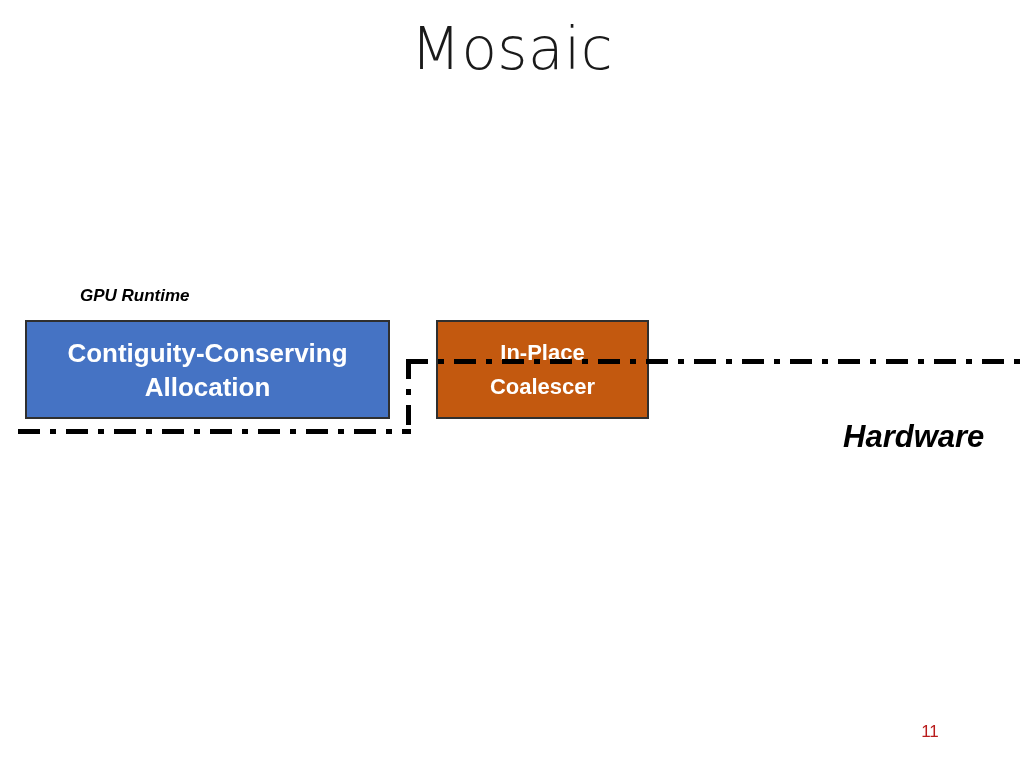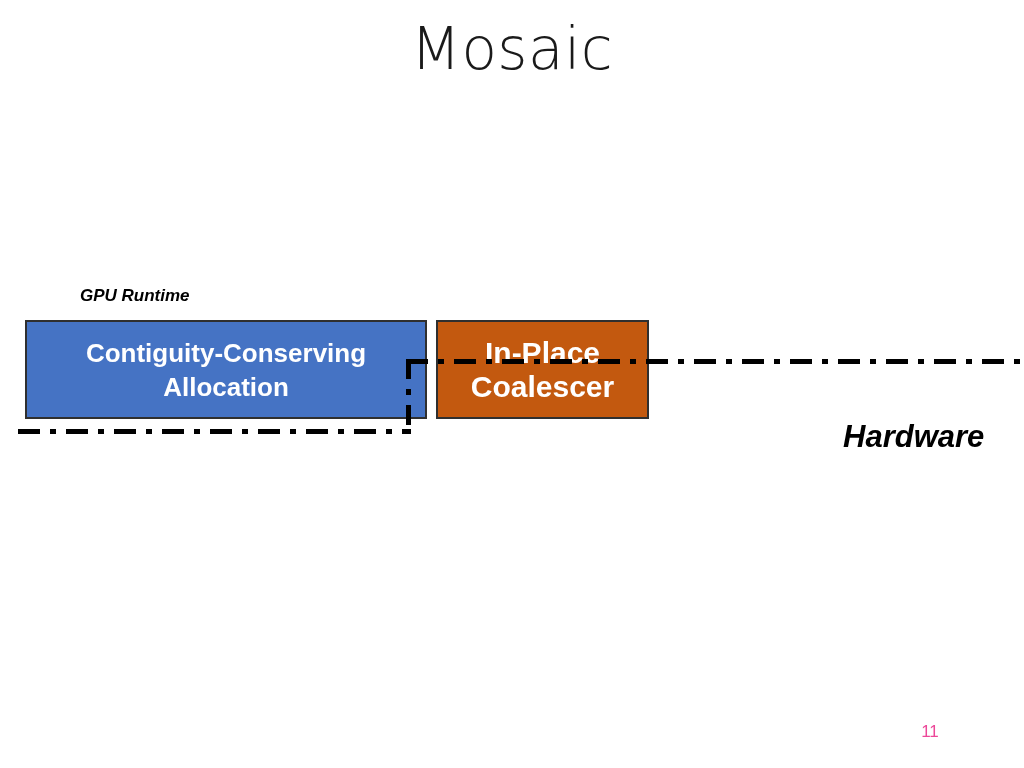--- a/index.html
+++ b/index.html
@@ -71,34 +71,34 @@
     text-align: center;
     font-family: "Liberation Sans", sans-serif;
     font-weight: bold;
     color: #ffffff;
     border: 2px solid #2f2f2f;
   }
 
   .box-allocator {
     left: 25px;
     top: 320px;
-    width: 402px;
+    width: 365px;
     height: 99px;
     background: #4573c4;
     font-size: 26px;
     line-height: 34px;
   }
 
   .box-coalescer {
     left: 436px;
     top: 320px;
     width: 213px;
     height: 99px;
     background: #c3590f;
-    font-size: 30px;
+    font-size: 22px;
     line-height: 34px;
   }
 
   .box-text { padding: 0 8px; }
 
   
   .dashdot-h {
     position: absolute;
     height: 5px;
     background-image: repeating-linear-gradient(
@@ -142,21 +142,21 @@
 
   
   .page-number {
     position: absolute;
     left: 900px;
     top: 722px;
     width: 60px;
     text-align: center;
     font-family: "Liberation Sans", sans-serif;
     font-size: 17px;
-    color: #ec4899;
+    color: #b91c1c;
   }
 </style>
 </head>
 <body>
 
 <div id="slide">
 
   <div class="slide-title">Mosaic</div>
 
   <div class="layer-label label-gpu-runtime">GPU Runtime</div>

